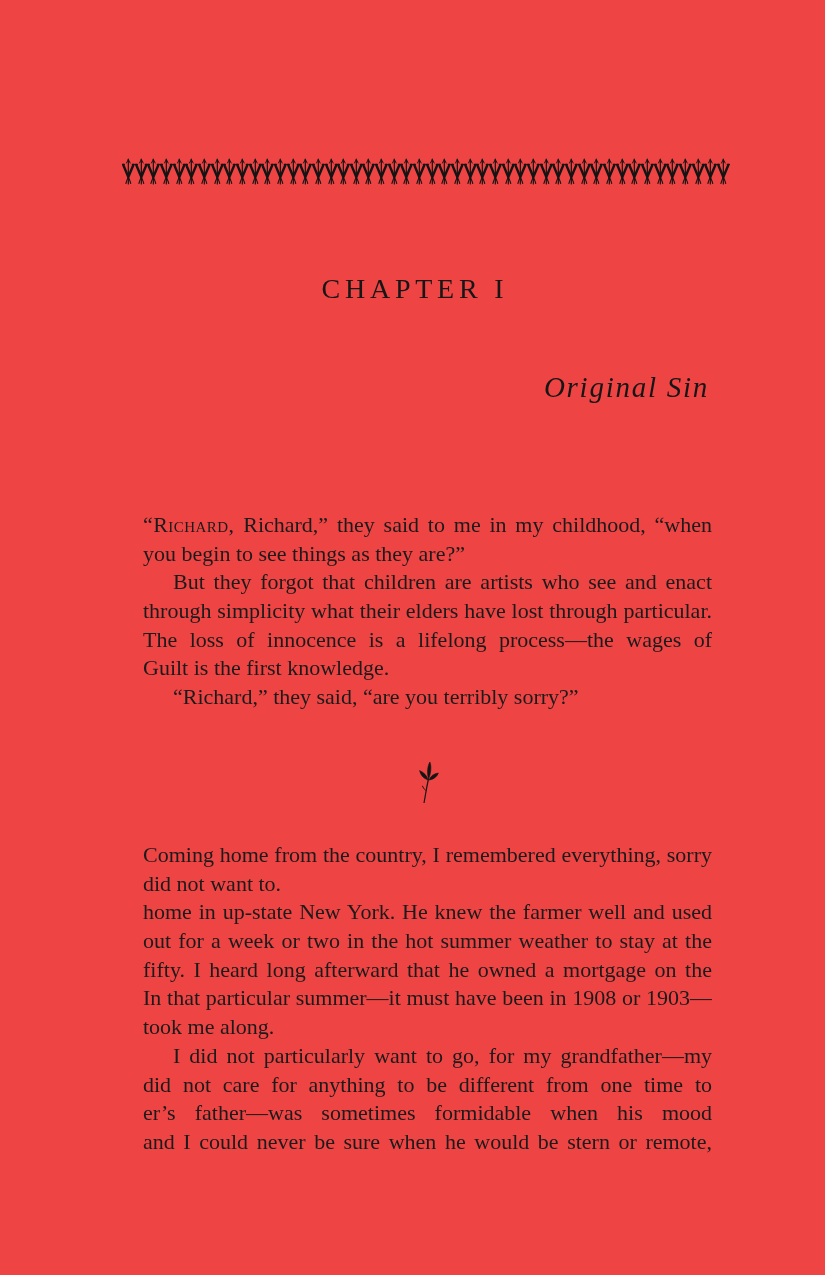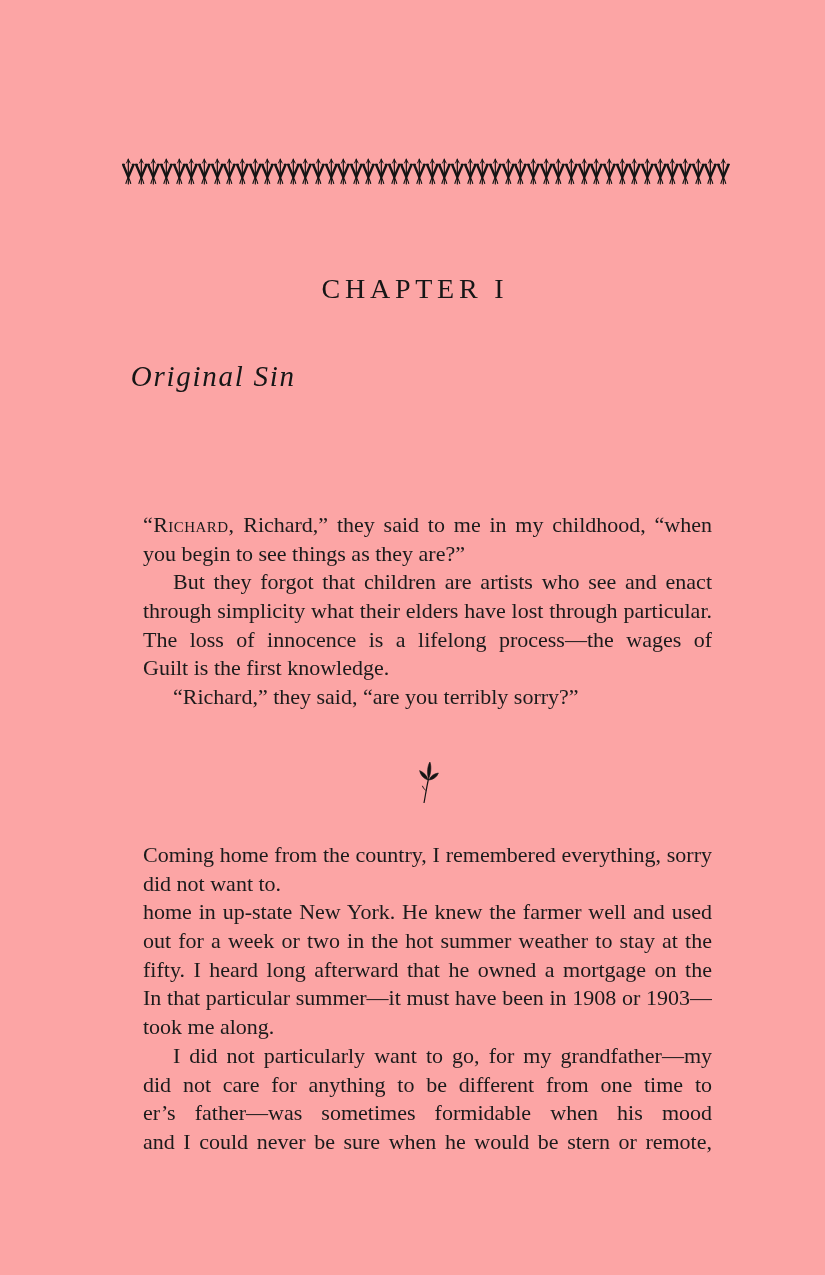--- a/index.html
+++ b/index.html
@@ -5,21 +5,21 @@
 <style>
   html, body { margin: 0; padding: 0; }
   body {
     width: 825px; height: 1275px;
     background: #ffffff;
     font-family: "Liberation Serif", "DejaVu Serif", serif;
     color: #1b1b1b;
     position: relative;
     overflow: hidden;
   }
-  .page { position: absolute; inset: 0; background: #fca5a5; text-decoration: underline; }
+  .page { position: absolute; inset: 0; background: #ef4444; text-decoration: underline; }
 
   
   .border-row {
     position: absolute;
     left: 122px; top: 157px;
     width: 608px; height: 30px;
     display: flex;
     overflow: hidden;
   }
   .border-row svg { flex: 0 0 auto; display: block; }
@@ -32,27 +32,27 @@
     font-weight: 400;
     letter-spacing: 0.17em;
     text-indent: 0.17em; 
     text-align: center;
     color: #161616;
     line-height: 1.2;
   }
   .title {
     position: absolute;
     left: 128px; top: 358px; width: 569px;
-    margin: 1px;
+    margin: 12px;
     font-size: 29px;
     font-style: italic;
     font-weight: 400;
     letter-spacing: 0.06em;
     text-indent: 0.06em;
-    text-align: left;
+    text-align: right;
     color: #161616;
     line-height: 1.2;
   }
 
   .body-block {
     position: absolute;
     left: 143px; width: 569px;
     font-size: 22px;
     line-height: 28.7px;
     color: #1b1b1b;

